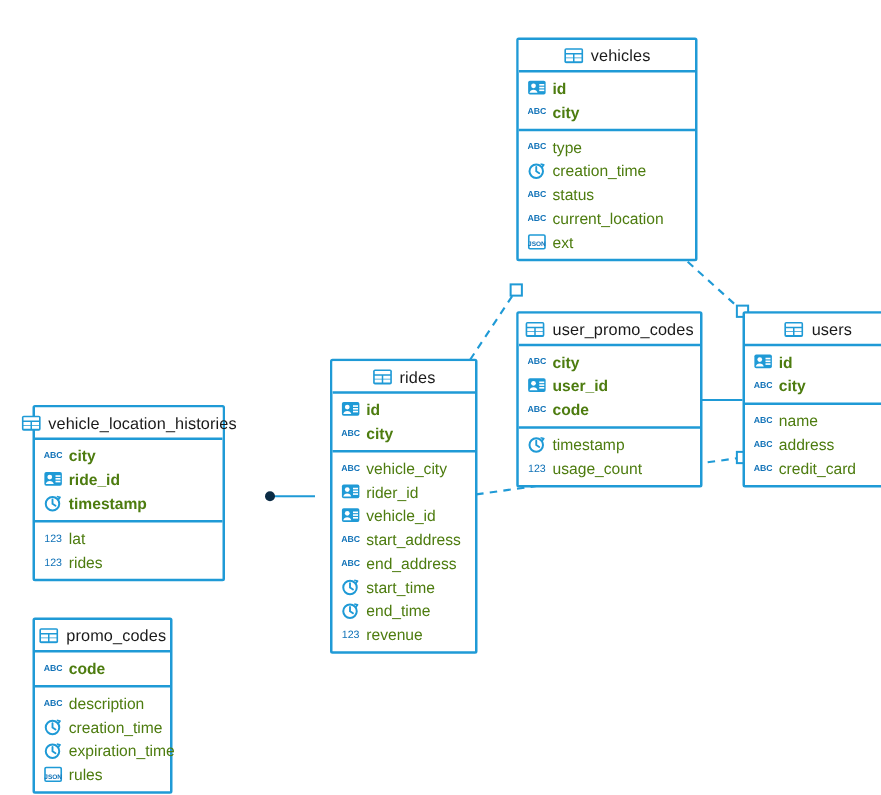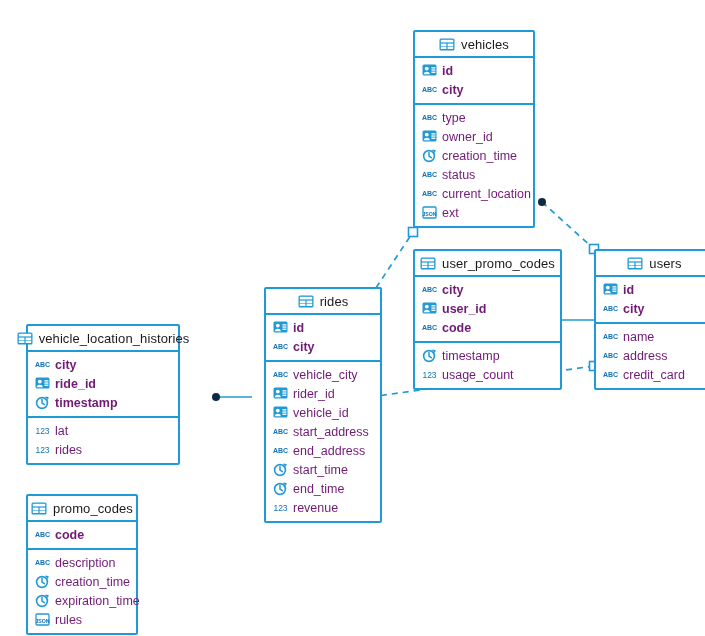--- a/index.html
+++ b/index.html
@@ -62,21 +62,21 @@
   .field {
     display: flex;
     align-items: center;
     gap: 5px;
     height: 19px;
     padding: 0 6px 0 7px;
     white-space: nowrap;
   }
   .field-name {
     font-size: 12.5px;
-    color: #701a75;
+    color: #4d7c0f;
   }
   .field.pk .field-name {
     font-weight: bold;
   }
 
   
   .ficon {
     width: 15px;
     height: 15px;
     flex: 0 0 15px;
@@ -114,21 +114,21 @@
         <polyline points="542,202 594,249" fill="none" stroke="#1f9ad6" stroke-width="1.7" stroke-dasharray="6 5"></polyline>
         <circle cx="542" cy="202" r="4" fill="#0b2b44"></circle>
         <rect x="589.5" y="244.5" width="9" height="9" fill="#ffffff" stroke="#1f9ad6" stroke-width="1.6"></rect>
       </g>
       <g>
         <polyline points="370,397 594,366" fill="none" stroke="#1f9ad6" stroke-width="1.7" stroke-dasharray="6 5"></polyline>
         <circle cx="370" cy="397" r="4" fill="#0b2b44"></circle>
         <rect x="589.5" y="361.5" width="9" height="9" fill="#ffffff" stroke="#1f9ad6" stroke-width="1.6"></rect>
       </g>
     </svg>
-<div class="entity" style="left: 413px; top: 30px; width: 122px;">
+<div class="entity" style="left: 413px; top: 30px; width: 145px;">
       <div class="entity-header">
         <span class="ficon tbl-icon">
           <svg width="16" height="13" viewBox="0 0 16 13">
             <rect x="0.5" y="0.5" width="15" height="12" rx="1.5" fill="#1f9ad6"></rect>
             <rect x="1.8" y="1.8" width="12.4" height="2.6" fill="#ffffff"></rect>
             <rect x="1.8" y="5.6" width="5.6" height="2.4" fill="#ffffff"></rect>
             <rect x="8.6" y="5.6" width="5.6" height="2.4" fill="#ffffff"></rect>
             <rect x="1.8" y="8.6" width="5.6" height="2.4" fill="#ffffff"></rect>
             <rect x="8.6" y="8.6" width="5.6" height="2.4" fill="#ffffff"></rect>
           </svg>
@@ -159,33 +159,20 @@
         </div>
       </div>
       <div class="section">
         <div class="field">
           <span class="ficon">
             <svg width="15" height="15" viewBox="0 0 15 15">
               <text x="7.5" y="9.5" text-anchor="middle" font-size="7" font-weight="bold" font-family="&quot;Liberation Sans&quot;, sans-serif" fill="#1273b8">ABC</text>
             </svg>
           </span>
           <span class="field-name">type</span>
-        </div>
-        <div class="field">
-          <span class="ficon">
-            <svg width="15" height="15" viewBox="0 0 15 15">
-              <rect x="0.5" y="1.5" width="14" height="11" rx="1.5" fill="#1f9ad6"></rect>
-              <circle cx="4.8" cy="5.6" r="1.9" fill="#ffffff"></circle>
-              <path d="M1.6 11.2a3.3 3.3 0 0 1 6.4 0z" fill="#ffffff"></path>
-              <rect x="9.4" y="4.2" width="4" height="1.3" fill="#ffffff"></rect>
-              <rect x="9.4" y="6.4" width="4" height="1.3" fill="#ffffff"></rect>
-              <rect x="9.4" y="8.6" width="4" height="1.3" fill="#ffffff"></rect>
-            </svg>
-          </span>
-          <span class="field-name">owner_id</span>
         </div>
         <div class="field">
           <span class="ficon">
             <svg width="15" height="15" viewBox="0 0 15 15">
               <circle cx="7" cy="8" r="5.4" fill="none" stroke="#1f9ad6" stroke-width="1.6"></circle>
               <path d="M7 4.6V8l2.4 1.6" fill="none" stroke="#1f9ad6" stroke-width="1.5" stroke-linecap="round"></path>
               <path d="M10.4 2.2l2.6 0.6-1.5 2.1" fill="none" stroke="#1f9ad6" stroke-width="1.4" stroke-linejoin="round"></path>
             </svg>
           </span>
           <span class="field-name">creation_time</span>

